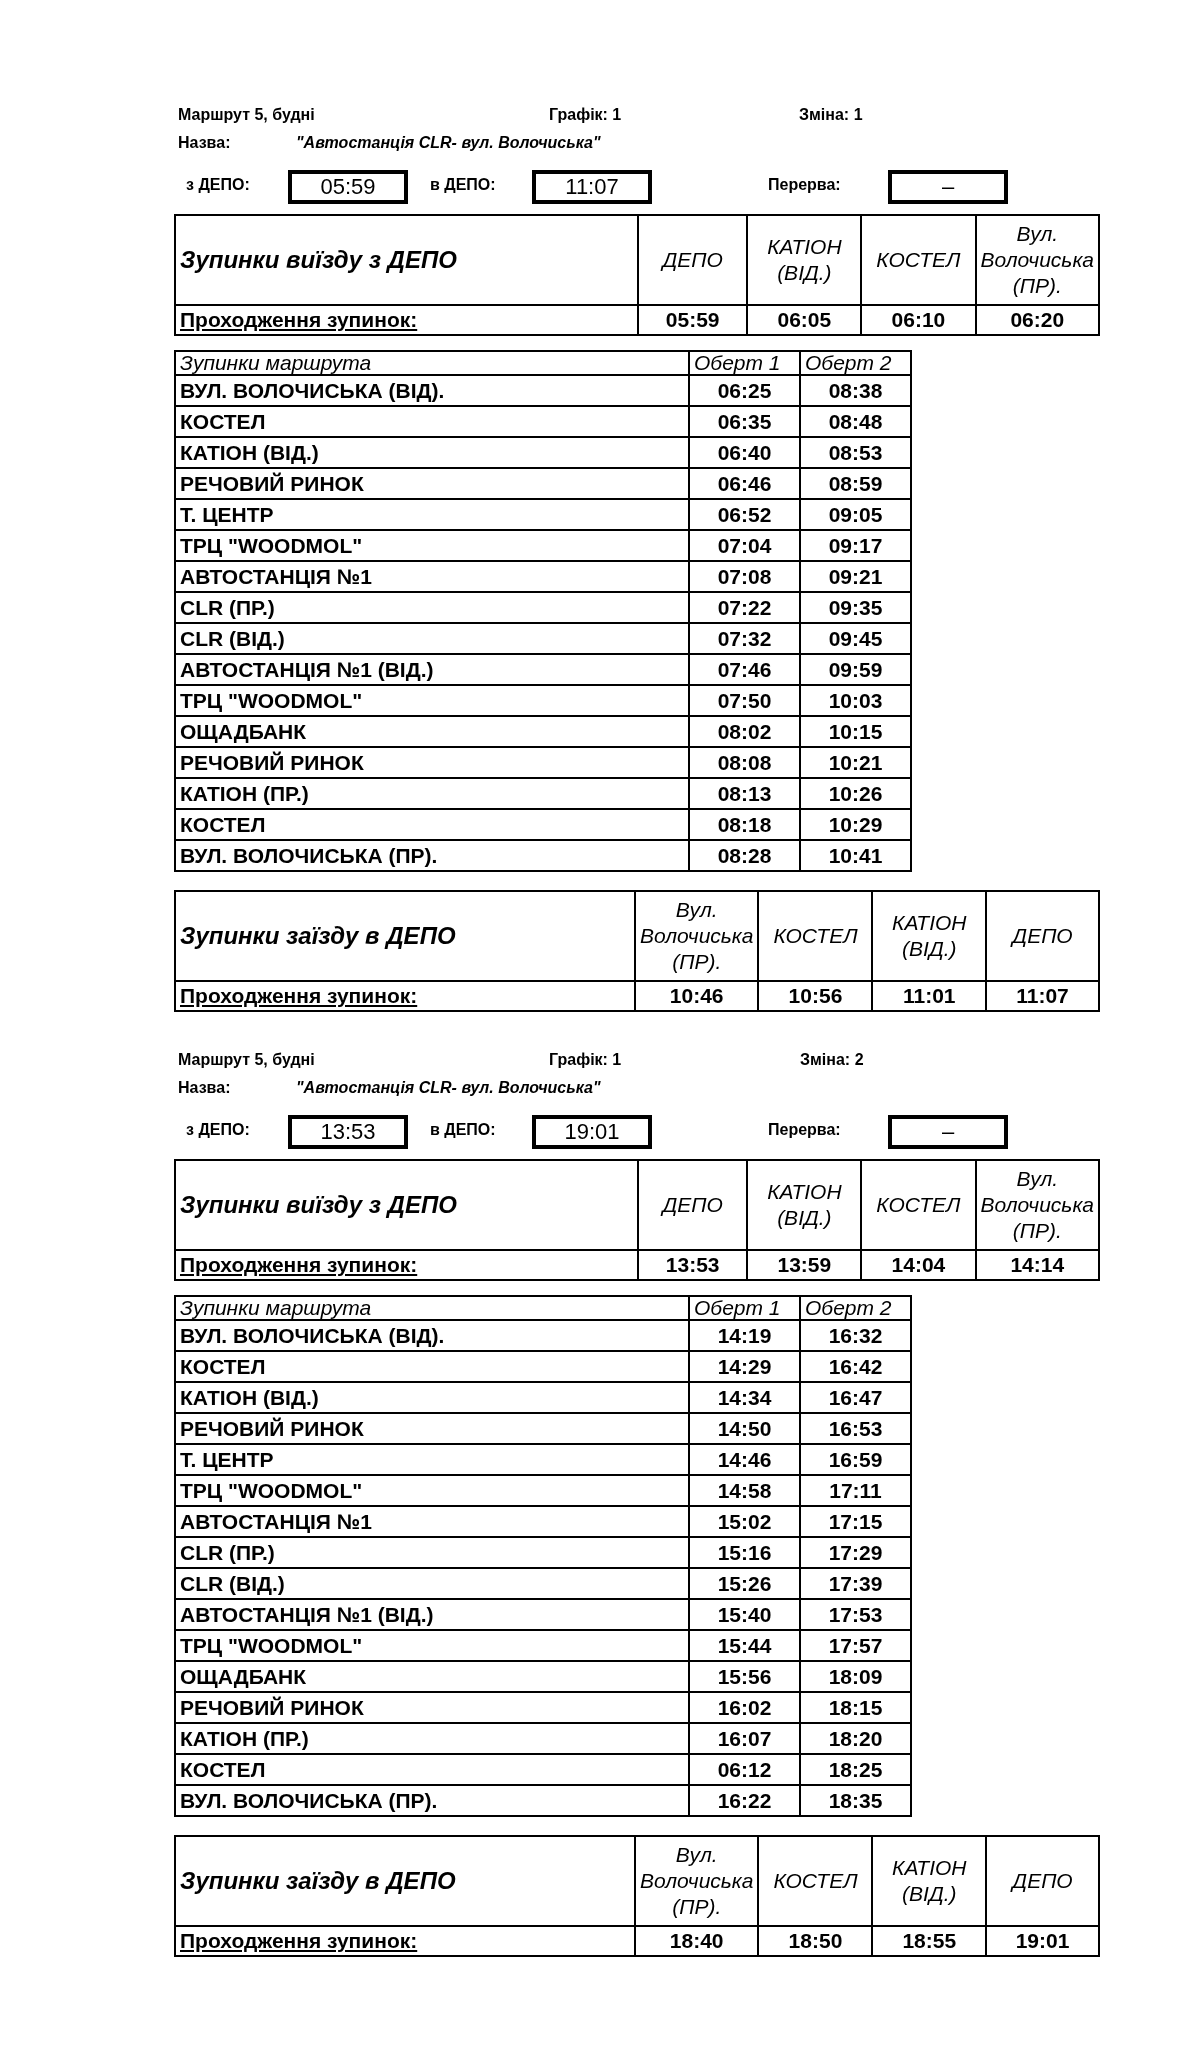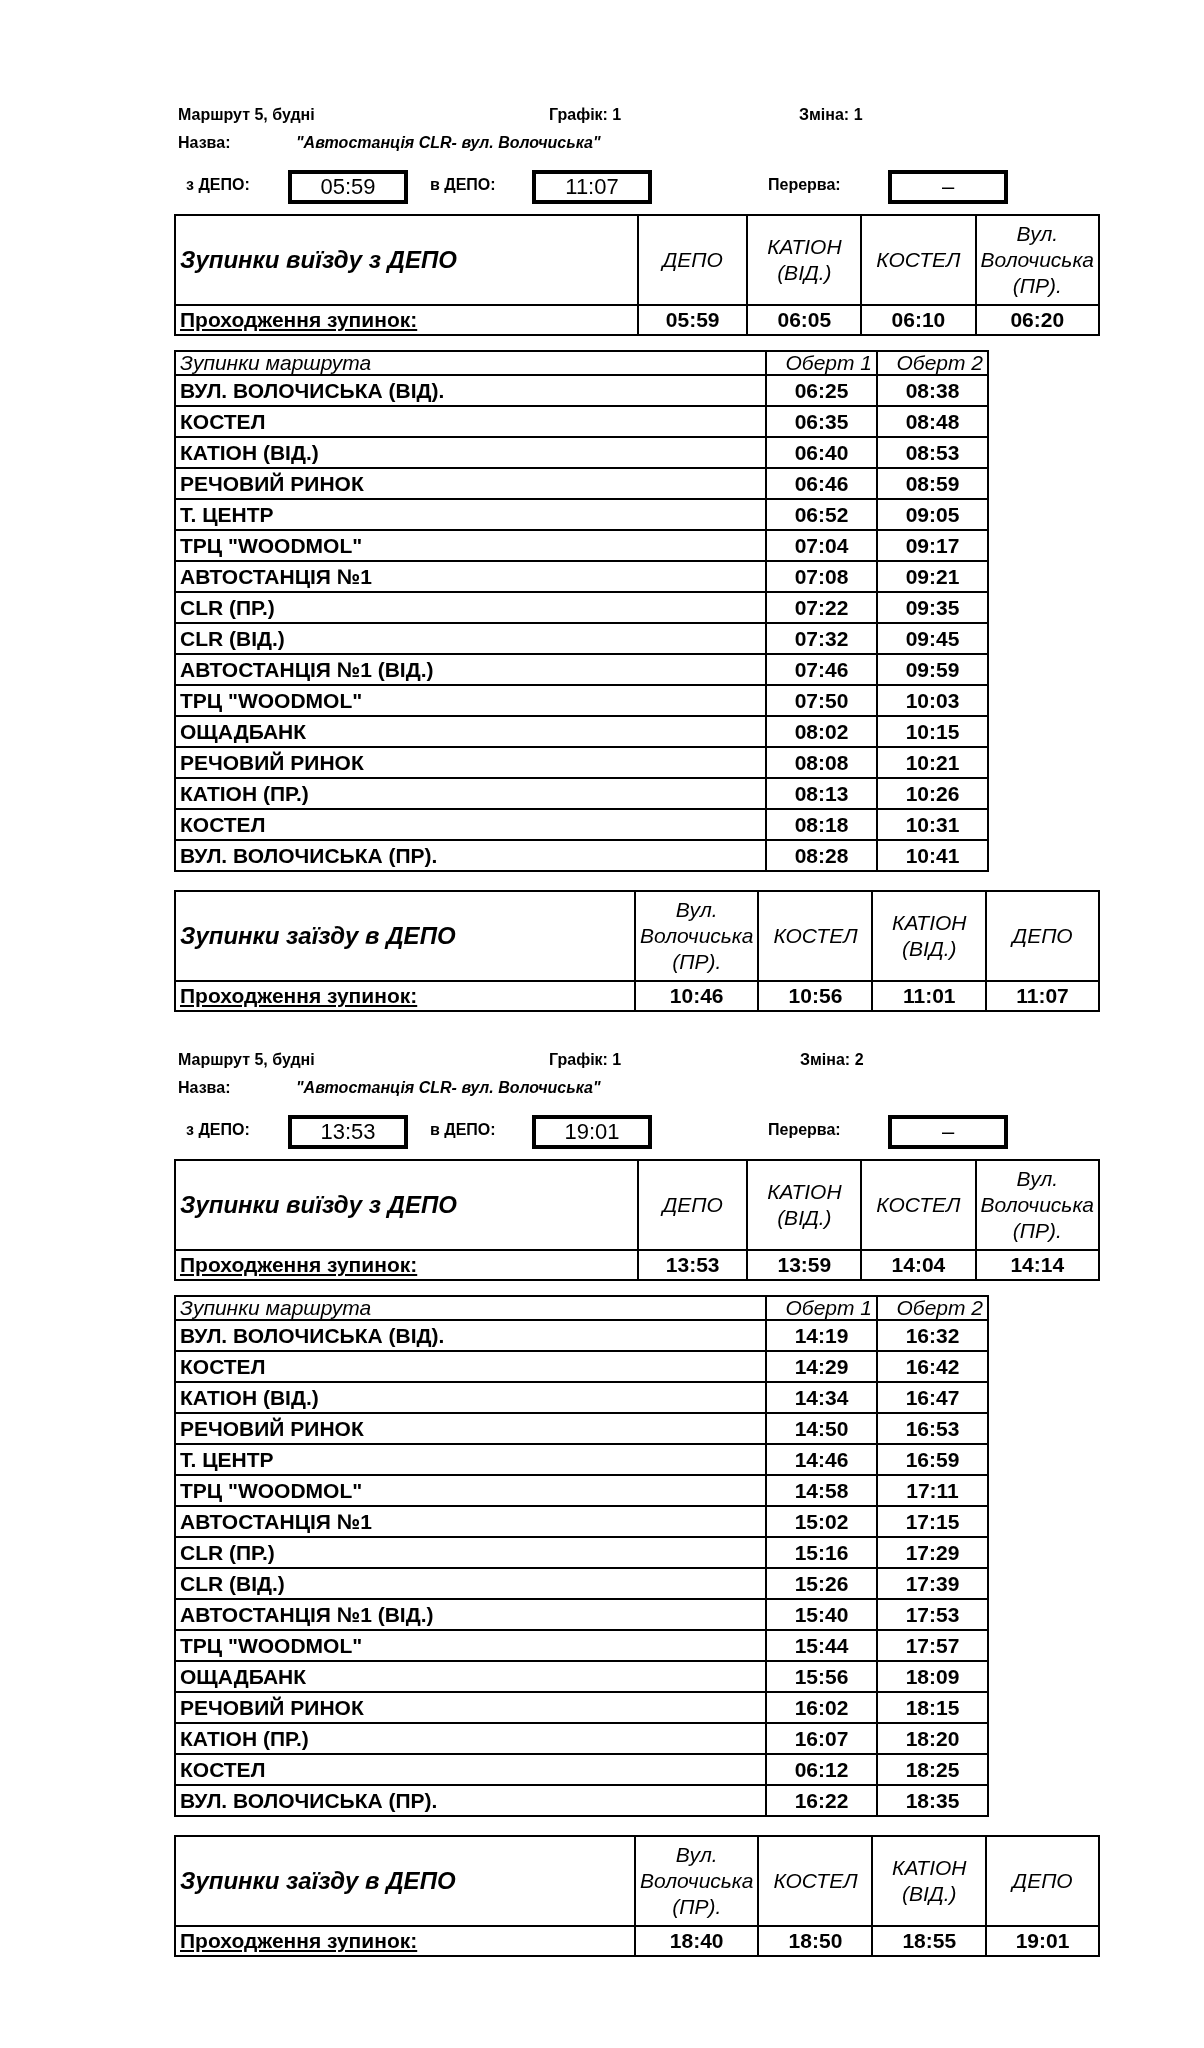--- a/index.html
+++ b/index.html
@@ -8,25 +8,25 @@
   .hdr-line { position:absolute; font-size:16px; font-weight:bold; white-space:nowrap; }
   .hdr-line.italic-val { font-style:italic; }
   .box { position:absolute; border:4px solid #000; height:26px; width:112px; text-align:center; font-size:22px; line-height:26px; font-weight:normal; box-sizing:content-box; }
   table { border-collapse:collapse; position:absolute; }
   td { border:2px solid #000; padding:0 4px; font-size:21px; }
   .dep-table { left:0; width:926px; }
   .dep-table td.lbl { width:465px; font-style:italic; font-weight:bold; font-size:24px; height:88px; }
   .dep-table td.stop { font-style:italic; text-align:center; font-size:21px; line-height:26px; }
   .dep-table td.time { text-align:center; font-weight:bold; height:28px; }
   .dep-table td.passlbl { font-weight:bold; height:28px;text-decoration:underline; }
-  .route-table { left:0; width:815px; }
+  .route-table { left:0; width:738px; }
   .route-table td { height:29px; font-weight:bold; font-size:21px; padding:0 4px; line-height:29px; }
   .route-table td.t { text-align:center; width:101px; }
   .route-table tr.head td { font-weight:normal; font-style:italic; height:22px; line-height:22px; }
-  .route-table tr.head td.t { text-align:right; }
+  .route-table tr.head td.t { text-align:left; }
 </style>
 </head>
 <body>
 
 <div id="root">
     <div class="block" style="top: 100px;">
       <div class="hdr-line" style="left:4px;top:6px">Маршрут 5, будні</div>
       <div class="hdr-line" style="left:375px;top:6px">Графік: 1</div>
       <div class="hdr-line" style="left:625px;top:6px">Зміна: 1</div>
       <div class="hdr-line" style="left:4px;top:34px">Назва:</div>
@@ -128,21 +128,21 @@
             <td class="t">10:21</td>
           </tr>
           <tr>
             <td>КАТІОН (ПР.)</td>
             <td class="t">08:13</td>
             <td class="t">10:26</td>
           </tr>
           <tr>
             <td>КОСТЕЛ</td>
             <td class="t">08:18</td>
-            <td class="t">10:31</td>
+            <td class="t">10:29</td>
           </tr>
           <tr>
             <td>ВУЛ. ВОЛОЧИСЬКА (ПР).</td>
             <td class="t">08:28</td>
             <td class="t">10:41</td>
           </tr>
         </tbody>
       </table>
       <table class="dep-table" style="top:790px">
         <tbody>

